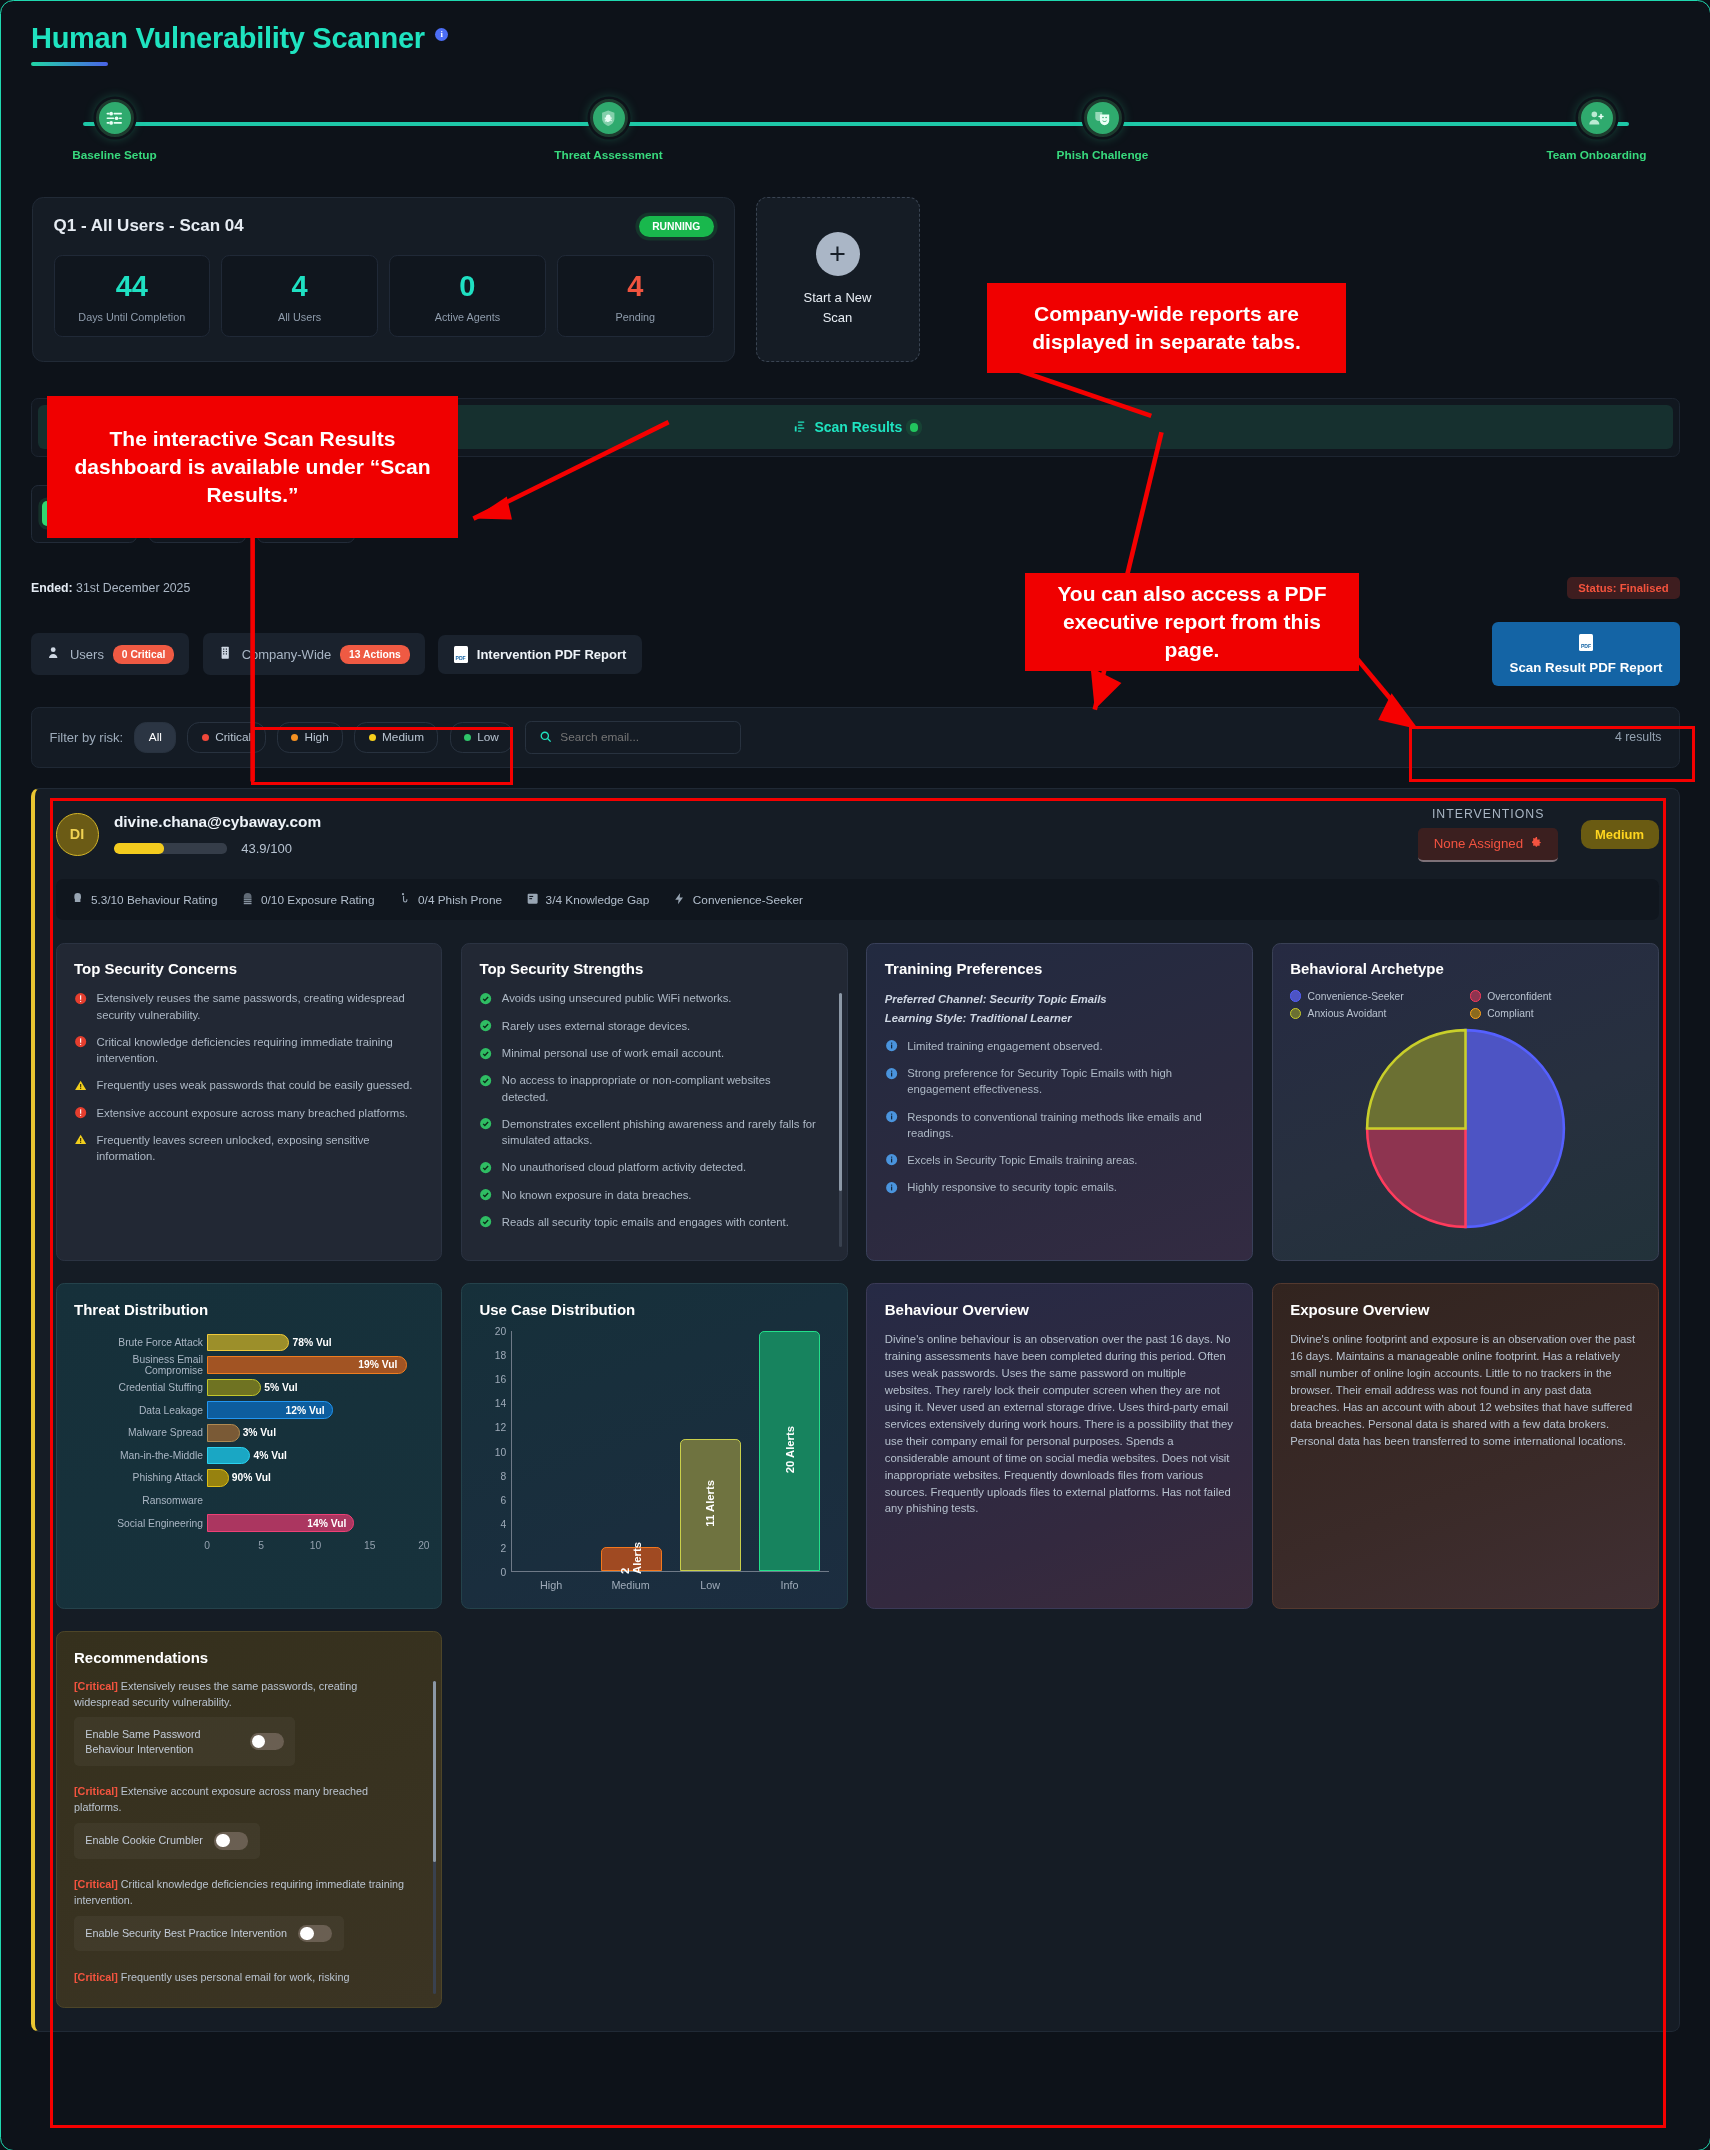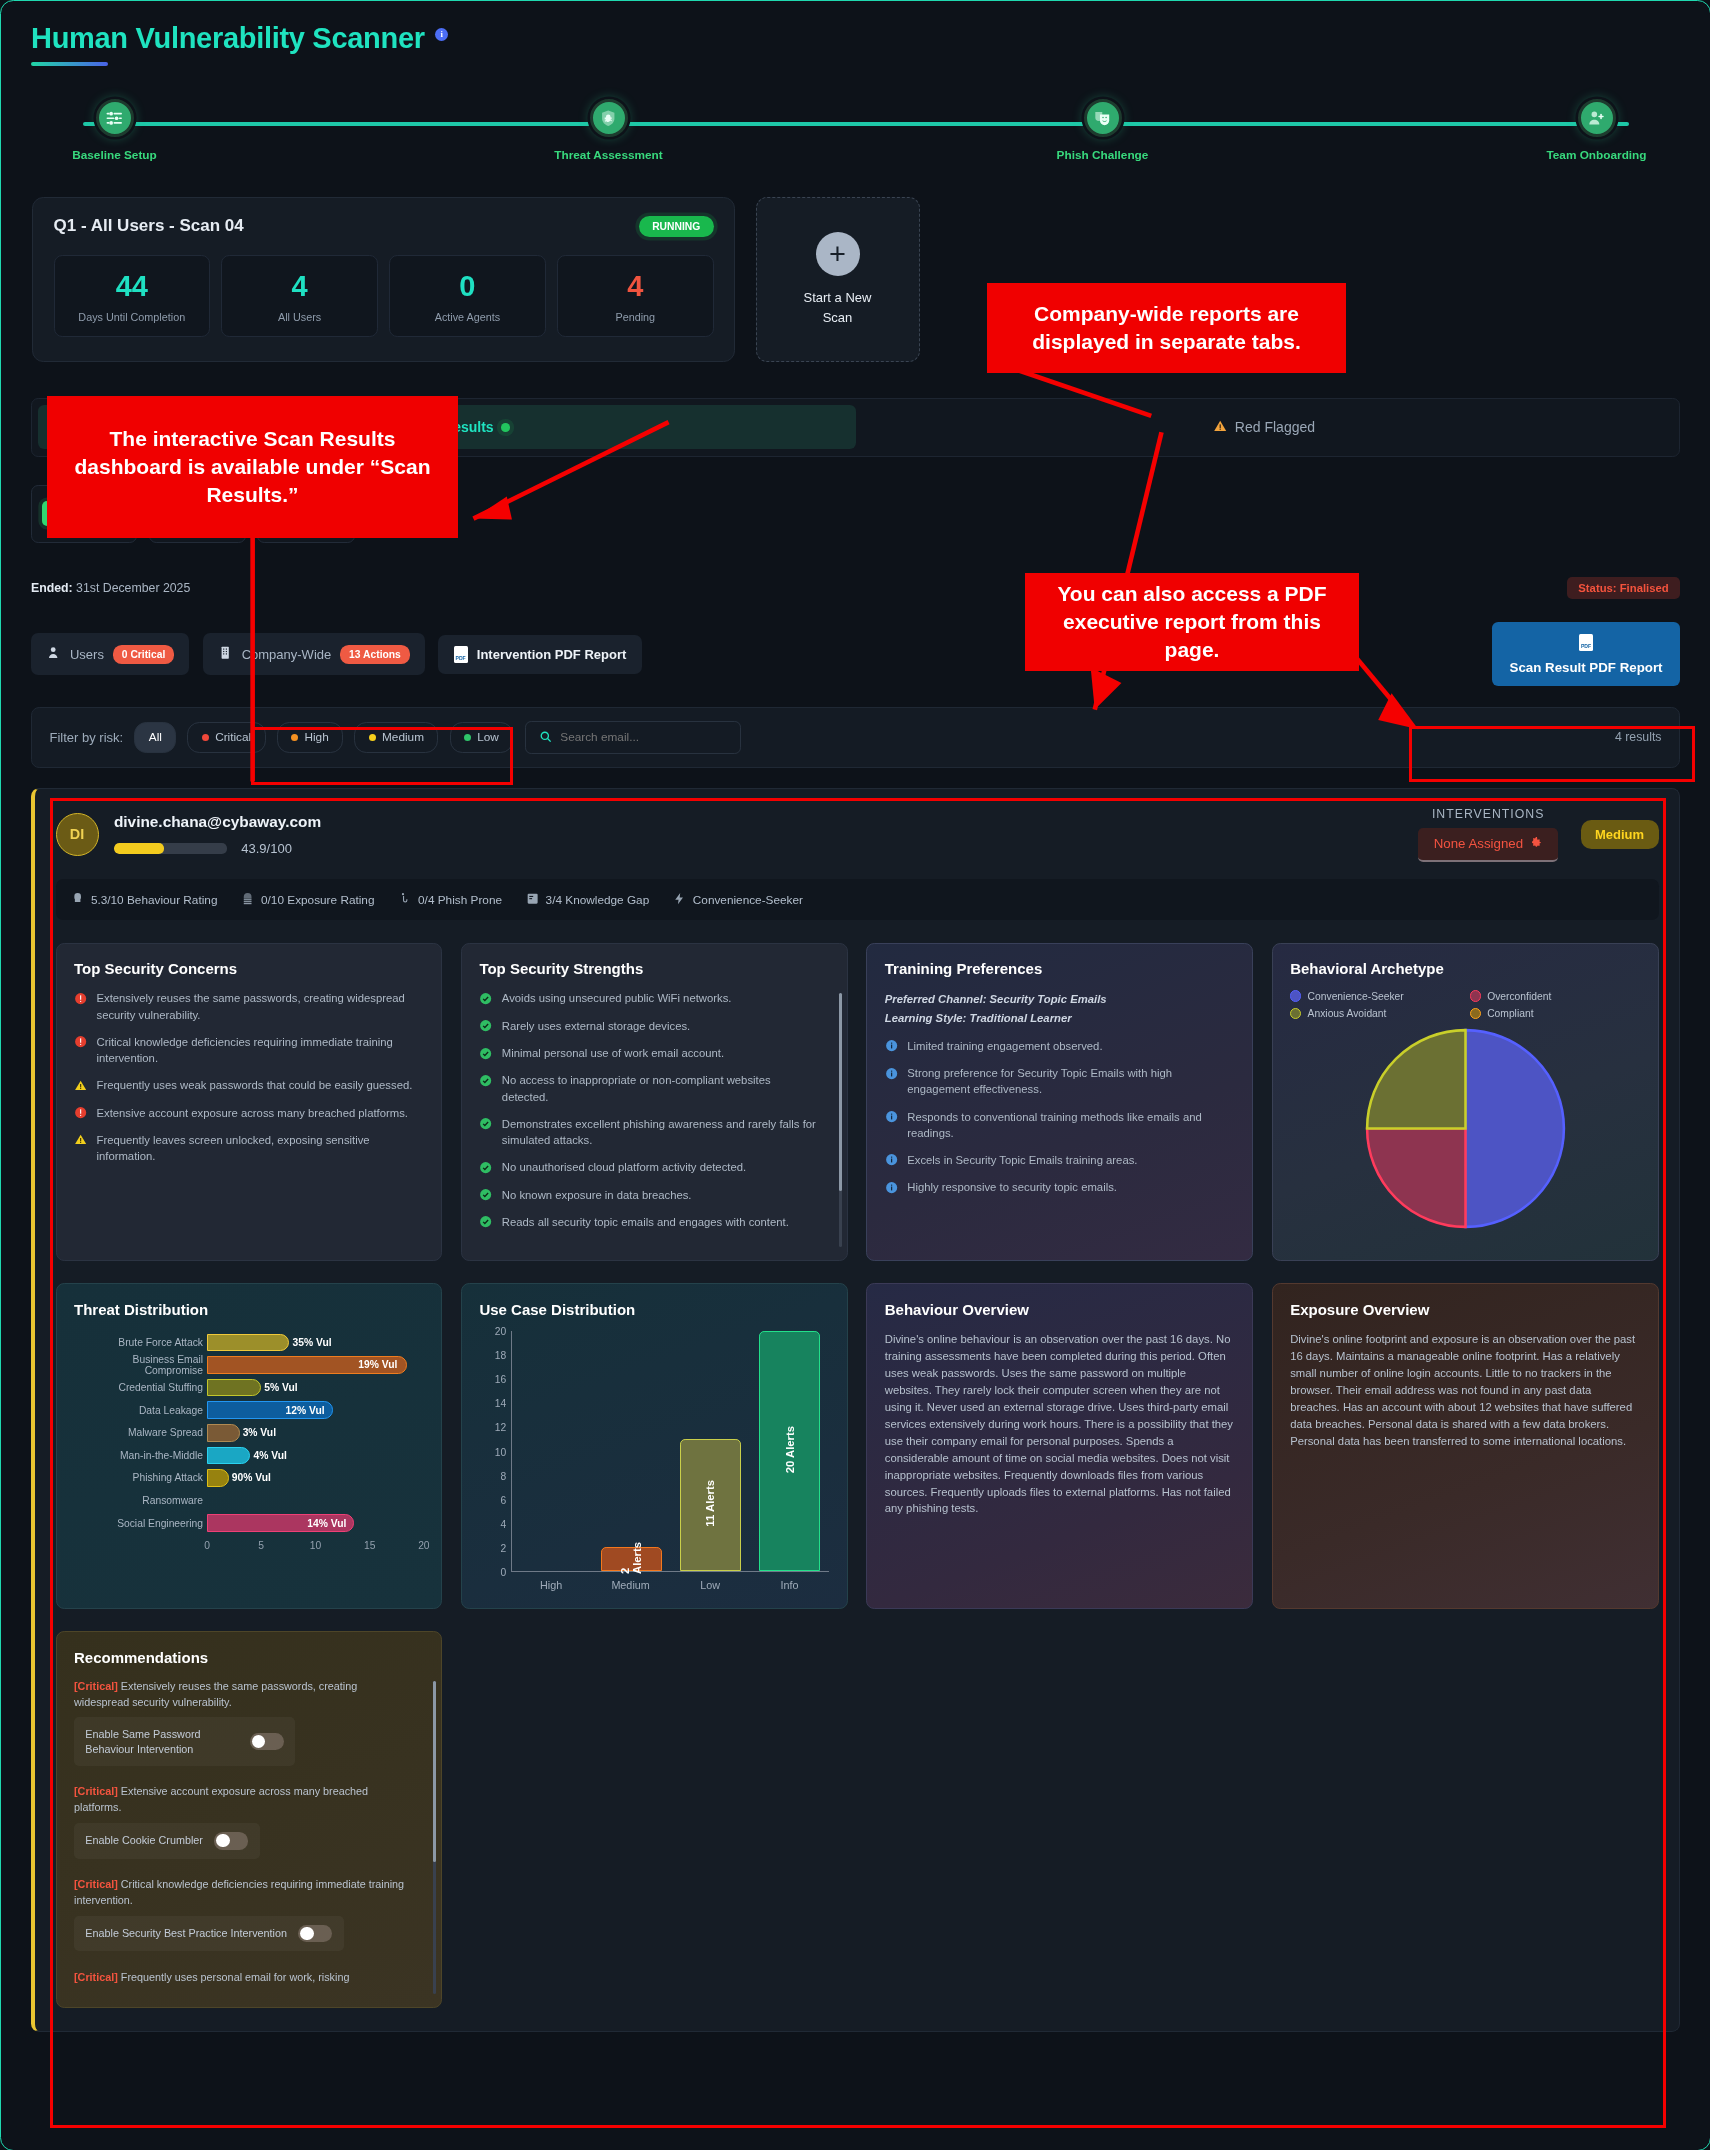--- a/index.html
+++ b/index.html
@@ -401,30 +401,20 @@
         <svg viewBox="0 0 24 24" fill="#1fe3c0">
             <rect x="3" y="12" width="3" height="9" rx="1"></rect>
             <rect x="8" y="4" width="11" height="2.2" rx="1"></rect>
             <rect x="8" y="9" width="8" height="2.2" rx="1"></rect>
             <rect x="8" y="14" width="11" height="2.2" rx="1"></rect>
             <rect x="8" y="19" width="6" height="2.2" rx="1"></rect>
           </svg>
       </span>
       <span>Scan Results</span>
       <span class="dot-live"></span>
-    </div>
-    <div class="tab inactive">
-      <span>
-        <svg viewBox="0 0 24 24" fill="#f2a33c">
-            <path d="M12 3 22 20H2z"></path>
-            <rect x="11" y="9" width="2" height="6" fill="#2a1f10"></rect>
-            <rect x="11" y="16" width="2" height="2" fill="#2a1f10"></rect>
-          </svg>
-      </span>
-      <span>Red Flagged</span>
     </div>
   </div>
 
   <div class="datebar">
     <div class="dcell badge-cell">
       <span class="date-badge">10-Jan 2026</span>
     </div>
     <div class="dcell">
         <span>01-Dec 2025</span>
       </div>
@@ -766,21 +756,21 @@
 
       <div class="pgrid">
 
         <div class="panel threat">
           <h3>Threat Distribution</h3>
           <div class="tchart">
             <div class="trow">
                 <span class="tlbl">Brute Force Attack</span>
                 <span class="tbarwrap">
                   <span class="tbar" style="width:38%;background:#9c8f2a;border:1px solid #f0c93a">
-                    <span>35% Vul</span>
+                    <span>78% Vul</span>
                   </span>
                 </span>
               </div>
             <div class="trow">
                 <span class="tlbl">Business Email Compromise</span>
                 <span class="tbarwrap">
                   <span class="tbar" style="width:92%;background:#a25423;border:1px solid #ef7d1f">
                     <span style="right:8.2px;transform:none">19% Vul</span>
                   </span>
                 </span>

